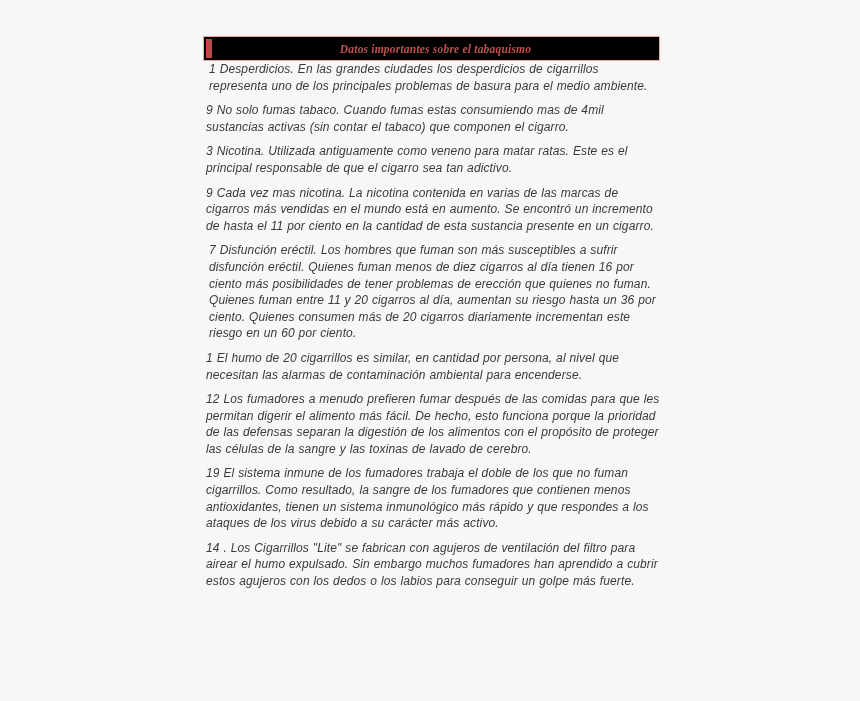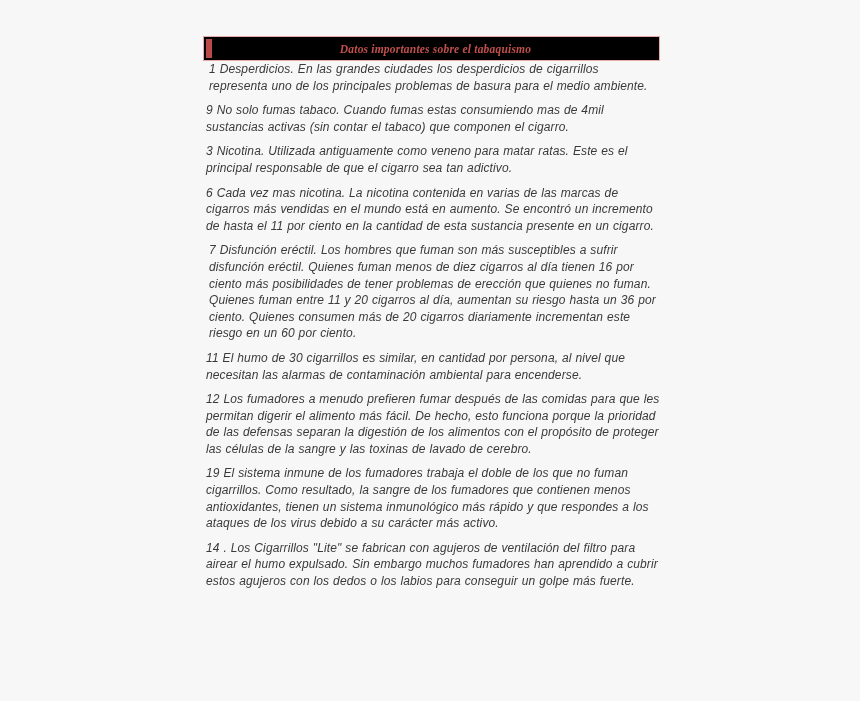--- a/index.html
+++ b/index.html
@@ -84,22 +84,22 @@
   <div class="content">
 
     <div class="title-box">
       <span class="title-text">Datos importantes sobre el tabaquismo</span>
     </div>
 
     <div id="paragraph-list">
         <p class="para indent">1 Desperdicios. En las grandes ciudades los desperdicios de cigarrillos representa uno de los principales problemas de basura para el medio ambiente.</p>
         <p class="para">9 No solo fumas tabaco. Cuando fumas estas consumiendo mas de 4mil sustancias activas (sin contar el tabaco) que componen el cigarro.</p>
         <p class="para">3 Nicotina. Utilizada antiguamente como veneno para matar ratas. Este es el principal responsable de que el cigarro sea tan adictivo.</p>
-        <p class="para">6 Cada vez mas nicotina. La nicotina contenida en varias de las marcas de cigarros más vendidas en el mundo está en aumento. Se encontró un incremento de hasta el 11 por ciento en la cantidad de esta sustancia presente en un cigarro.</p>
+        <p class="para">9 Cada vez mas nicotina. La nicotina contenida en varias de las marcas de cigarros más vendidas en el mundo está en aumento. Se encontró un incremento de hasta el 11 por ciento en la cantidad de esta sustancia presente en un cigarro.</p>
         <p class="para indent">7 Disfunción eréctil. Los hombres que fuman son más susceptibles a sufrir disfunción eréctil. Quienes fuman menos de diez cigarros al día tienen 16 por ciento más posibilidades de tener problemas de erección que quienes no fuman. Quienes fuman entre 11 y 20 cigarros al día, aumentan su riesgo hasta un 36 por ciento. Quienes consumen más de 20 cigarros diariamente incrementan este riesgo en un 60 por ciento.</p>
-        <p class="para">11 El humo de 30 cigarrillos es similar, en cantidad por persona, al nivel que necesitan las alarmas de contaminación ambiental para encenderse.</p>
+        <p class="para">1 El humo de 20 cigarrillos es similar, en cantidad por persona, al nivel que necesitan las alarmas de contaminación ambiental para encenderse.</p>
         <p class="para">12 Los fumadores a menudo prefieren fumar después de las comidas para que les permitan digerir el alimento más fácil. De hecho, esto funciona porque la prioridad de las defensas separan la digestión de los alimentos con el propósito de proteger las células de la sangre y las toxinas de lavado de cerebro.</p>
         <p class="para">19 El sistema inmune de los fumadores trabaja el doble de los que no fuman cigarrillos. Como resultado, la sangre de los fumadores que contienen menos antioxidantes, tienen un sistema inmunológico más rápido y que respondes a los ataques de los virus debido a su carácter más activo.</p>
         <p class="para">14 . Los Cigarrillos "Lite" se fabrican con agujeros de ventilación del filtro para airear el humo expulsado. Sin embargo muchos fumadores han aprendido a cubrir estos agujeros con los dedos o los labios para conseguir un golpe más fuerte.</p>
       </div>
 
   </div>
 </div>
 
 </body></html>

